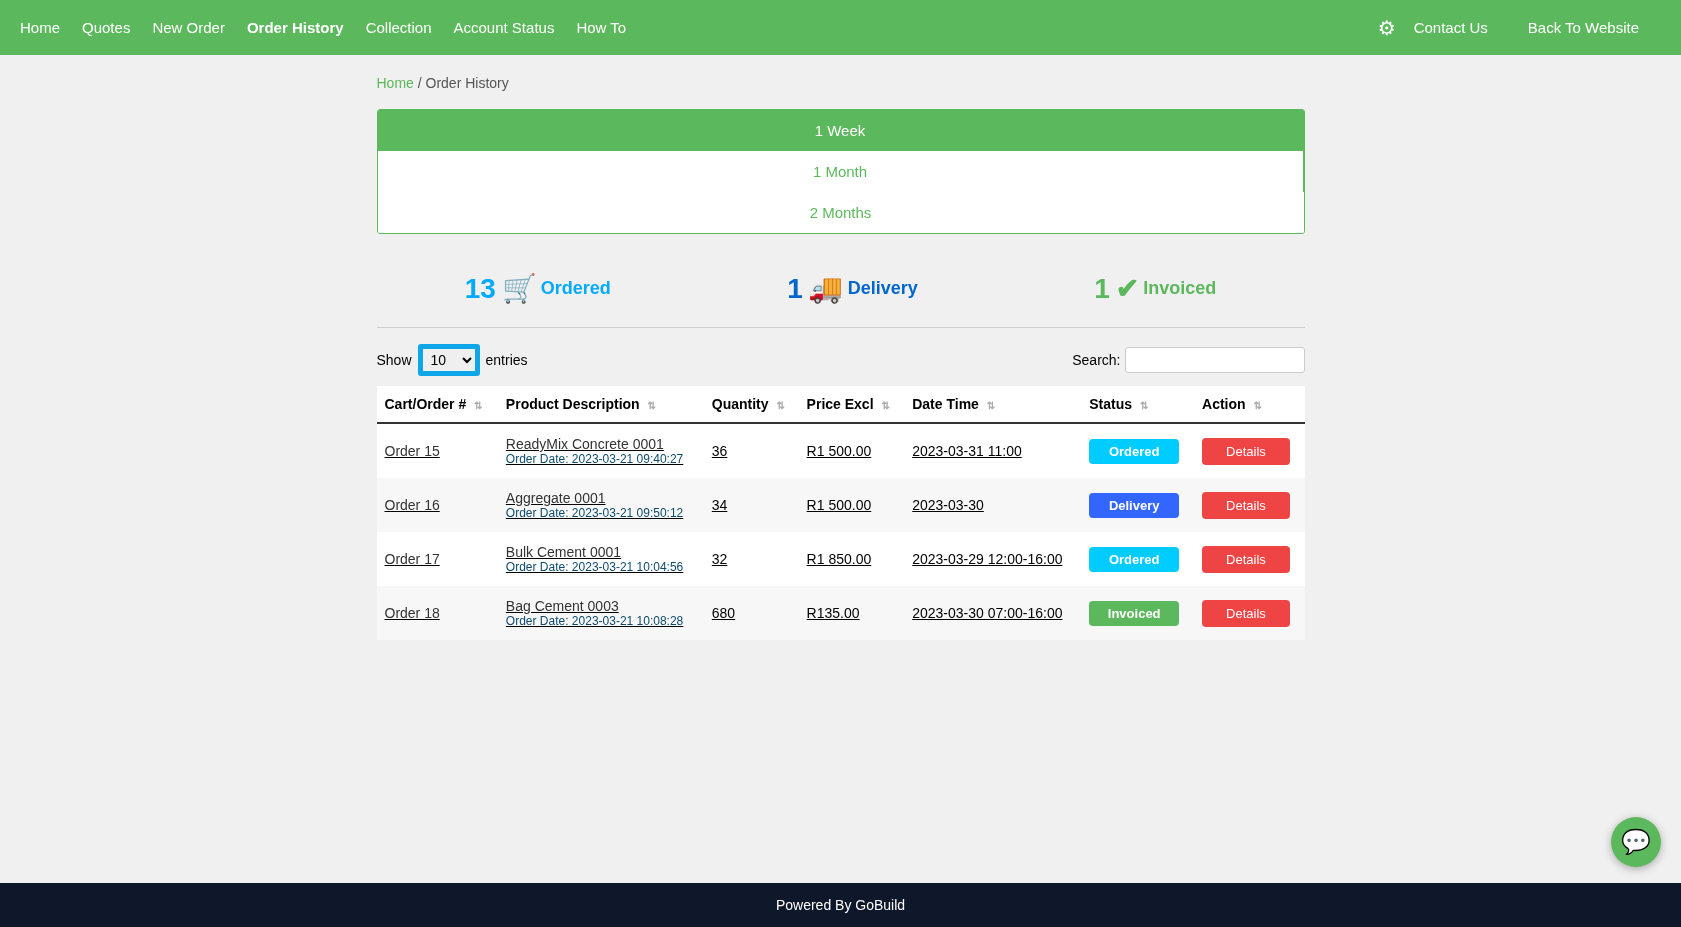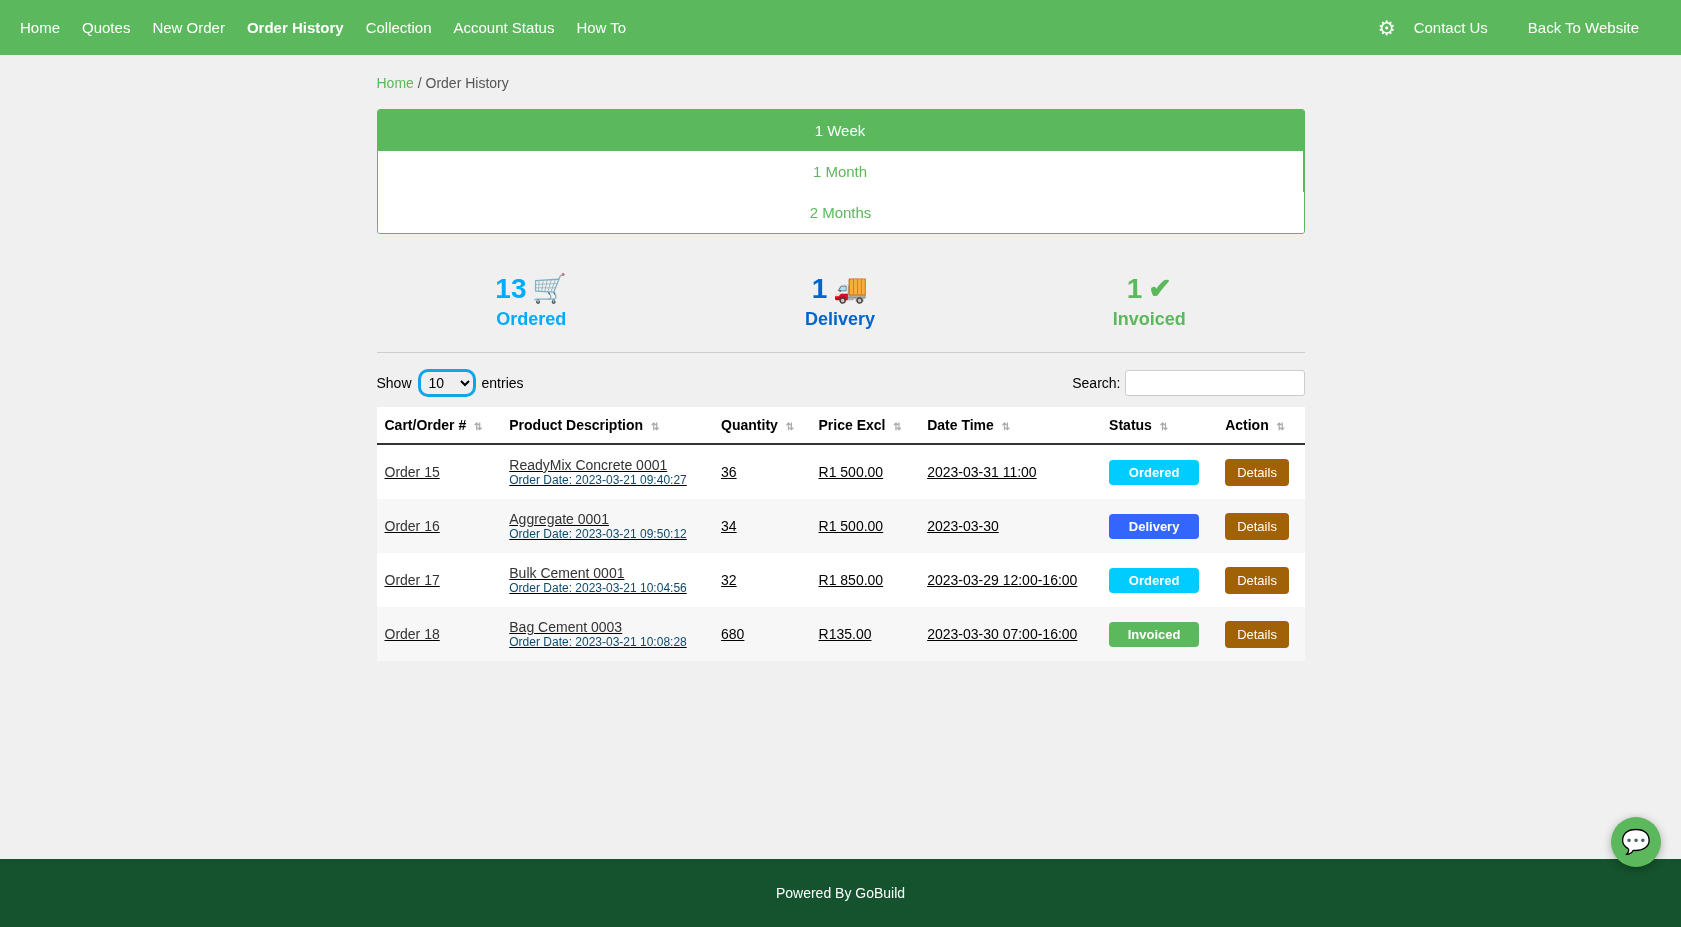--- a/index.html
+++ b/index.html
@@ -74,21 +74,21 @@
     .stats-row {
       display: flex;
       justify-content: space-around;
       align-items: center;
       padding: 18px 0 22px;
       border-bottom: 1px solid #ccc;
       margin-bottom: 16px;
     }
     .stat-item {
       display: flex;
-      flex-direction: column;
+      flex-direction: row;
       align-items: center;
       gap: 4px;
     }
     .stat-top {
       display: flex;
       align-items: center;
       gap: 6px;
       font-size: 28px;
       font-weight: bold;
     }
@@ -110,22 +110,22 @@
       justify-content: space-between;
       margin-bottom: 10px;
     }
     .show-entries {
       display: flex;
       align-items: center;
       gap: 6px;
       font-size: 14px;
     }
     .show-entries select {
-      border: 3px solid #0ea5e9;
-      border-radius: 10px;
+      border: 5px solid #0ea5e9;
+      border-radius: 3px;
       padding: 2px 4px;
       font-size: 14px;
     }
     .search-box {
       display: flex;
       align-items: center;
       gap: 4px;
       font-size: 14px;
     }
     .search-box input {
@@ -174,36 +174,36 @@
       color: #fff;
       text-align: center;
       min-width: 90px;
     }
     .badge-ordered { background: #00ccff; }
     .badge-delivery { background: #3366ff; }
     .badge-invoiced { background: #5cb85c; }
 
     
     .btn-details {
-      background: #a16207;
+      background: #ef4444;
       color: #fff;
       border: none;
       border-radius: 4px;
-      padding: 6px 12px;
+      padding: 6px 24px;
       font-size: 13px;
       cursor: pointer;
       text-align: center;
     }
 
     
     .footer {
-      background: #14532d;
+      background: #0f172a;
       color: #fff;
       text-align: center;
-      padding: 26px;
+      padding: 14px;
       font-size: 14px;
       position: fixed;
       bottom: 0;
       left: 0;
       right: 0;
     }
 
     
     .chat-bubble {
       position: fixed;

